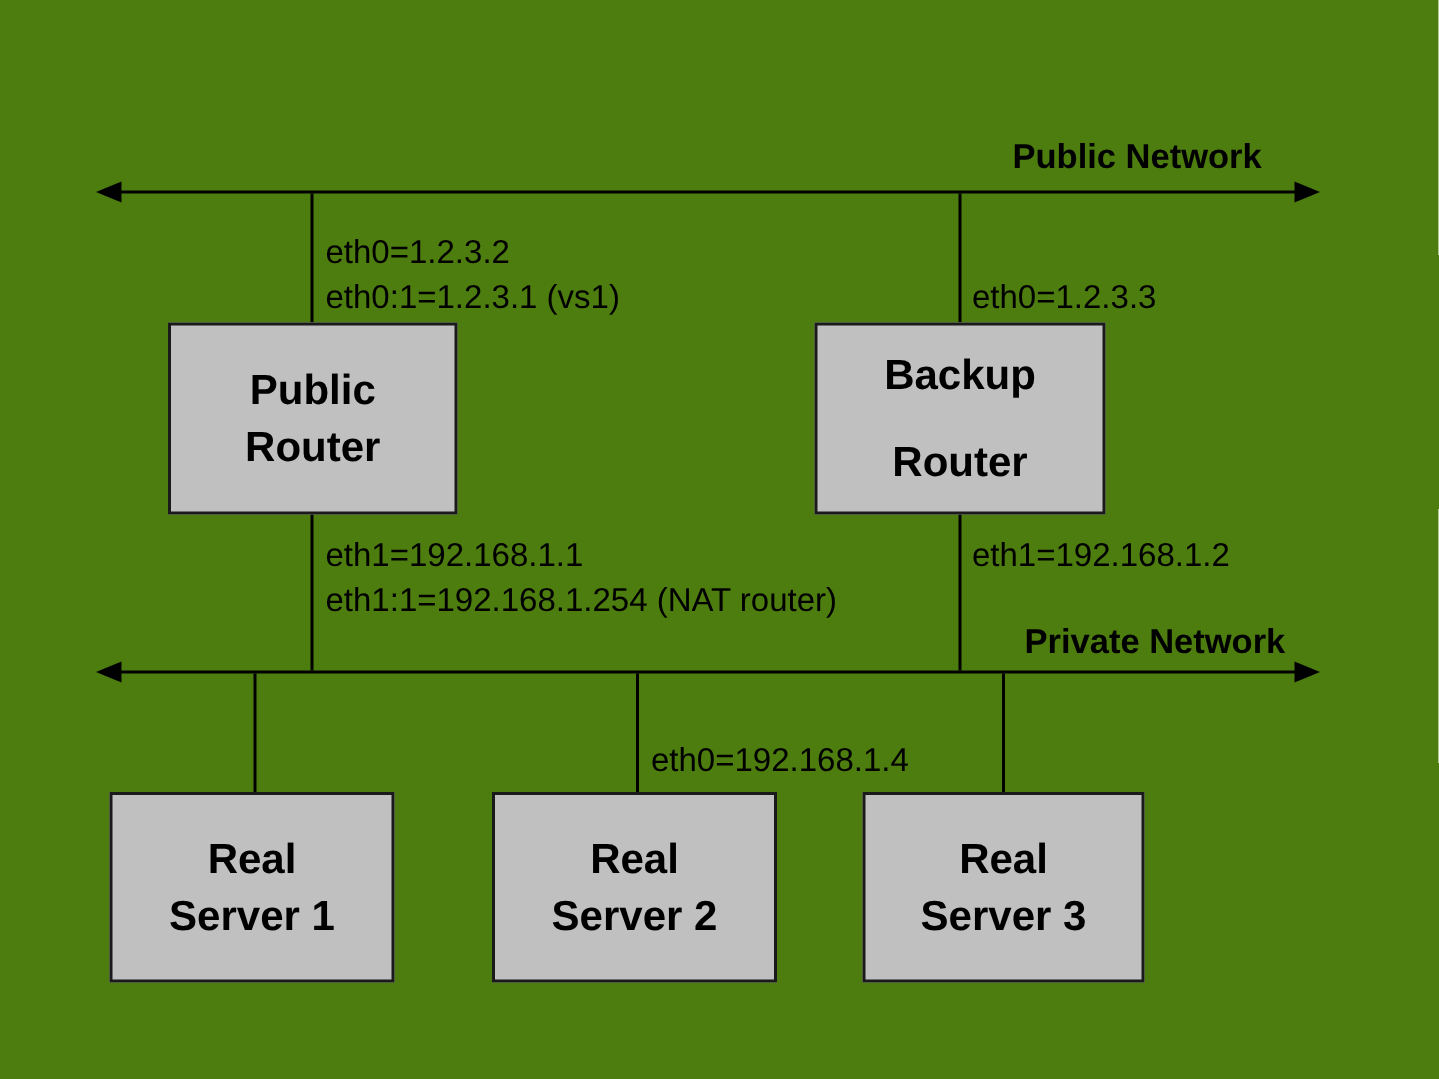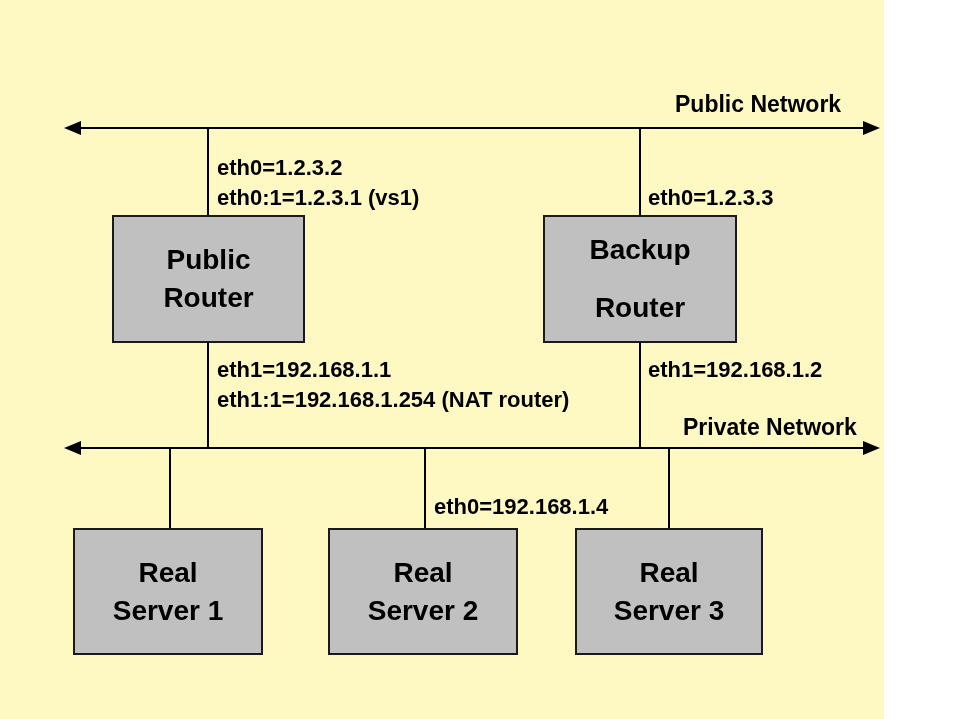--- a/index.html
+++ b/index.html
@@ -2,23 +2,23 @@
 <html><head>
 <meta charset="utf-8">
 <style>
   html, body {
     margin: 0;
     padding: 0;
     background: #ffffff;
   }
   .canvas {
     position: relative;
-    width: 884px;
+    width: 959px;
     height: 719px;
-    background: #fef9c3;
+    background: #4d7c0f;
     font-family: "Liberation Sans", sans-serif;
     color: #000000;
     overflow: hidden;
   }
   
   .hline {
     position: absolute;
     height: 2px;
     background: #000000;
   }
@@ -59,21 +59,20 @@
     line-height: 38px;
     color: #000000;
   }
   
   .iface {
     position: absolute;
     font-size: 22px;
     line-height: 26px;
     white-space: nowrap;
     color: #000000;
-    font-weight: bold;
   }
   
   .net-title {
     position: absolute;
     font-size: 23px;
     font-weight: bold;
     white-space: nowrap;
     color: #000000;
   }
 

